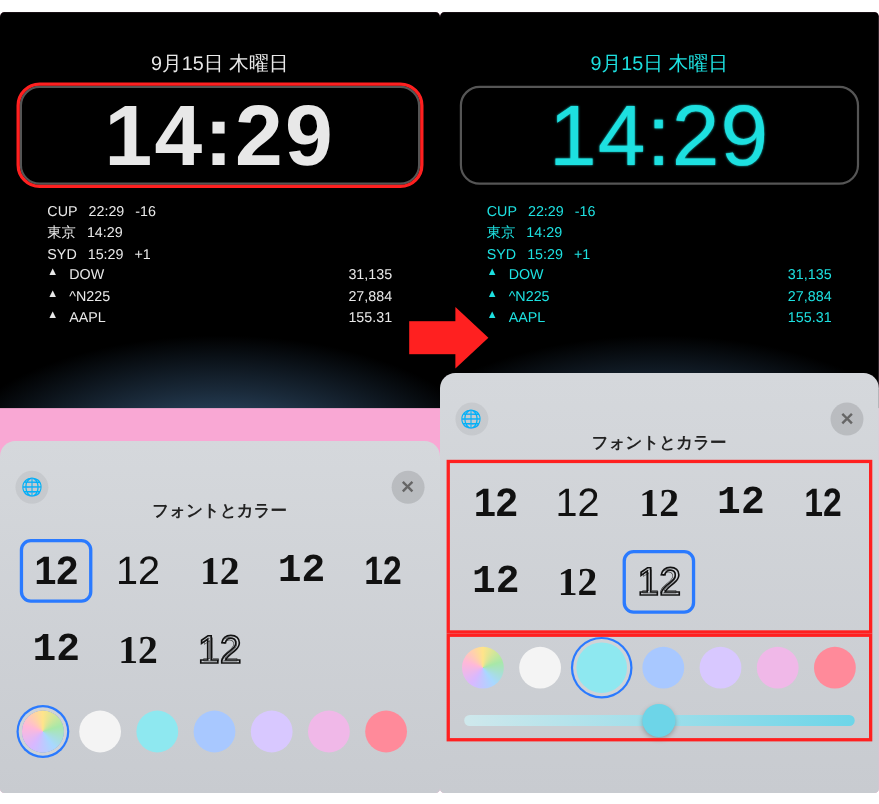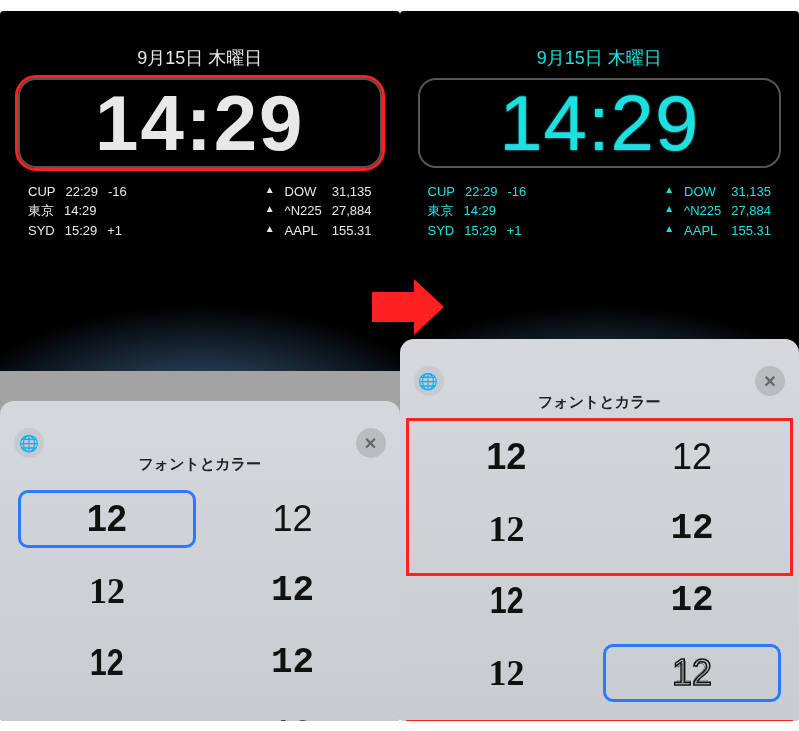--- a/index.html
+++ b/index.html
@@ -9,21 +9,21 @@
   background: #fff;
   display: flex;
   align-items: center;
   justify-content: space-between;
   font-family: -apple-system, "Hiragino Sans", sans-serif;
   position: relative;
 }
 .phone {
   width: 400px;
   height: 710px;
-  background: #a3a3a3;
+  background: #f9a8d4;
   position: relative;
   overflow: hidden;
   border-radius: 4px;
 }
 .phone-top {
   position: relative;
   height: 360px;
   background: radial-gradient(ellipse 420px 200px at 50% 115%, #3a5a7a 0%, #2a4560 20%, #1a2a3a 35%, #000 60%);
 }
 .date-text {
@@ -45,24 +45,25 @@
   font-weight: 600;
   letter-spacing: 2px;
   line-height: 1;
 }
 .clock-box.highlight {
   outline: 3px solid #ff2020;
   outline-offset: 0;
 }
 .stocks {
   display: flex;
-  justify-content: space-between;
-  padding: 14px 28px 0;
+  justify-content: flex-start;
+  padding: 14px 43px 0;
   font-size: 13px;
   line-height: 1.5;
+  flex-direction: column;
 }
 .stocks-col {
   display: flex;
   flex-direction: column;
 }
 .stocks-row { display: flex; gap: 10px; }
 .stocks-row span { white-space: nowrap; }
 .tri { font-size: 10px; }
 .white-fg { color: #e8e8e8; }
 .cyan-fg { color: #1de0e0; }
@@ -99,21 +100,21 @@
 }
 .close-icon { background: rgba(0,0,0,0.12); font-weight: bold; }
 .panel-title {
   font-size: 15px;
   font-weight: 600;
   color: #222;
   margin-top: 42px;
 }
 .font-grid {
   display: grid;
-  grid-template-columns: repeat(2, 1fr);
+  grid-template-columns: repeat(5, 1fr);
   gap: 14px 8px;
   padding: 8px 18px 18px;
 }
 .font-sample {
   height: 58px;
   display: flex;
   align-items: center;
   justify-content: center;
   font-size: 36px;
   font-weight: 700;

